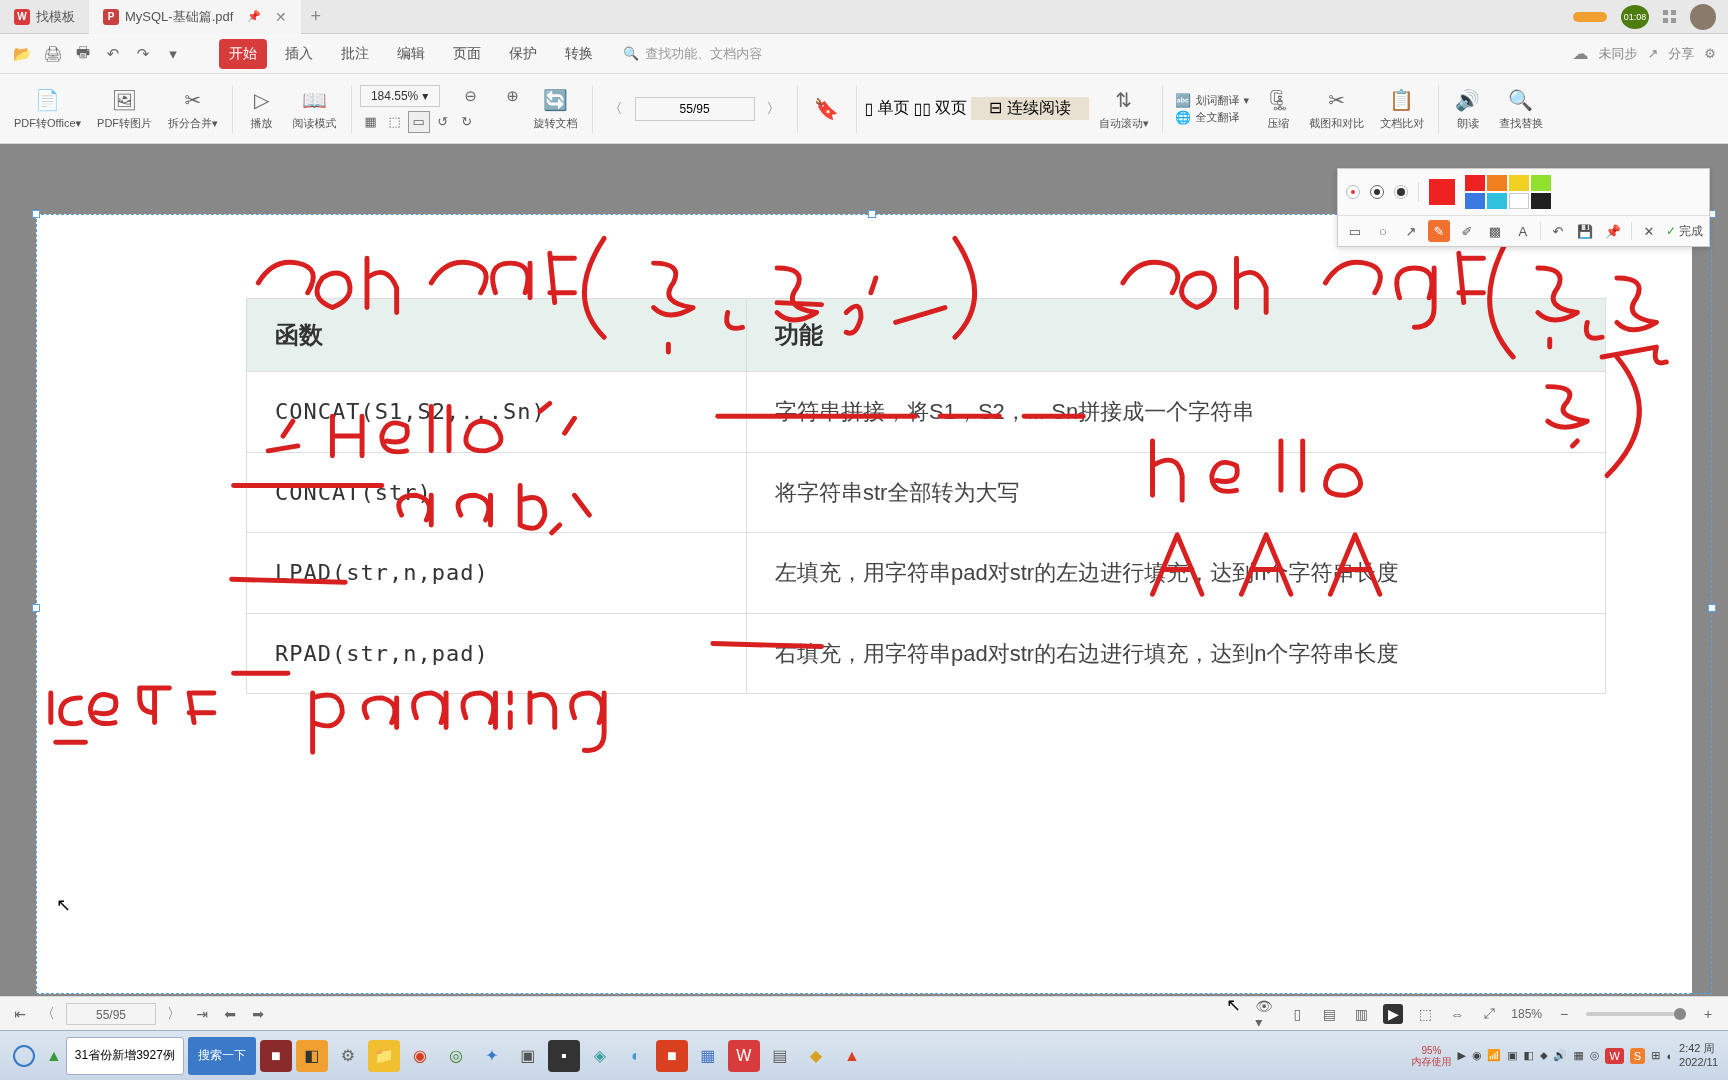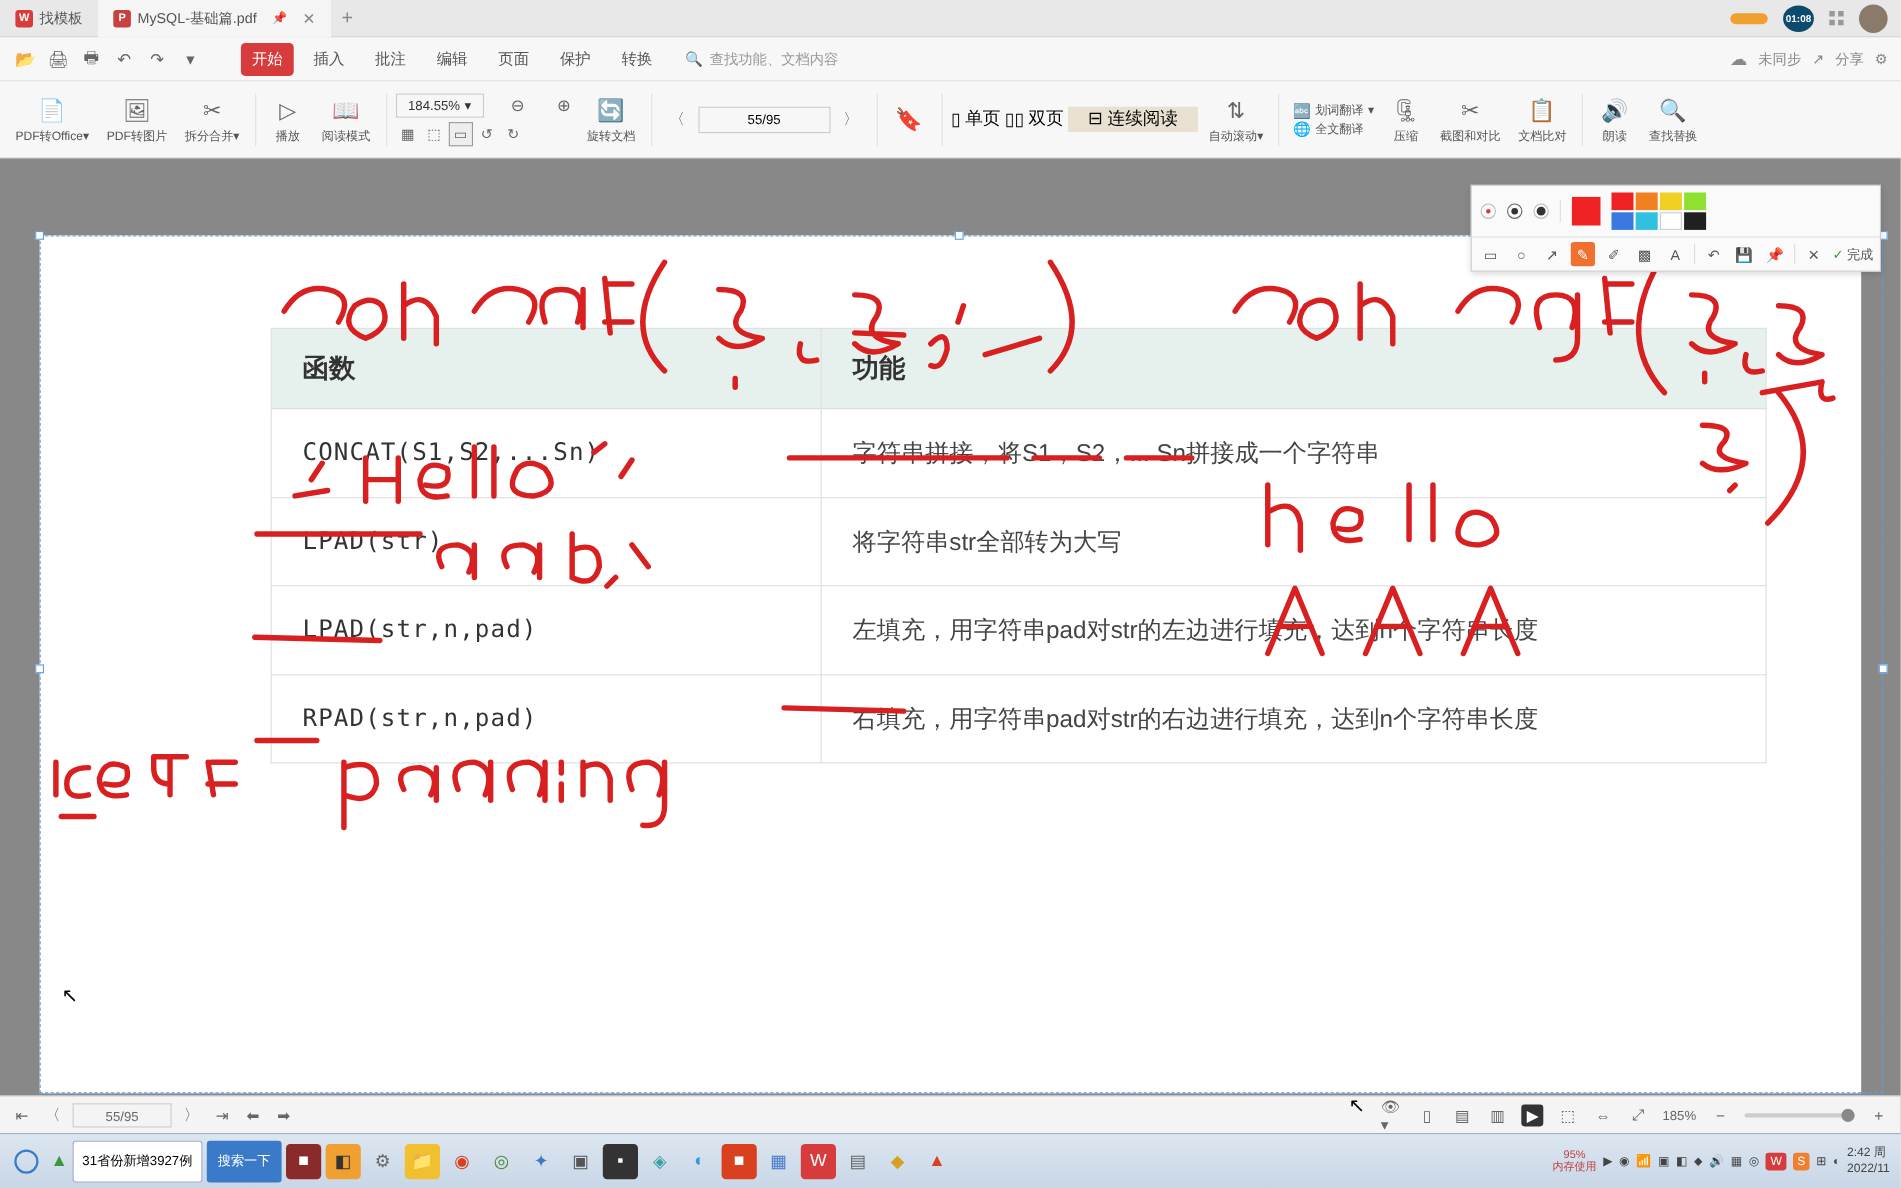--- a/index.html
+++ b/index.html
@@ -8,21 +8,21 @@
 
 .titlebar { height:34px; background:#e8e8e8; display:flex; align-items:center; border-bottom:1px solid #d0d0d0; }
 .tab { height:34px; display:flex; align-items:center; padding:0 14px; font-size:13px; color:#555; gap:6px; }
 .tab.active { background:#f5f5f5; }
 .tab-icon { width:16px; height:16px; background:#d83b3b; border-radius:3px; display:flex; align-items:center; justify-content:center; color:#fff; font-size:10px; font-weight:bold; }
 .tab-close { color:#888; font-size:14px; margin-left:8px; }
 .tab-pin { color:#aaa; font-size:11px; margin-left:8px; }
 .tab-plus { width:30px; text-align:center; color:#888; font-size:18px; }
 .titlebar-right { margin-left:auto; display:flex; align-items:center; gap:14px; padding-right:12px; }
 .wifi-ind { width:34px; height:10px; background:#f0a030; border-radius:5px; }
-.clock-blue { width:28px; height:24px; background:#0c4a6e; border-radius:50%; display:flex; align-items:center; justify-content:center; color:#fff; font-size:9px;font-weight:bold; }
+.clock-blue { width:28px; height:24px; background:#4d7c0f; border-radius:50%; display:flex; align-items:center; justify-content:center; color:#fff; font-size:9px; }
 .grid-dots { display:grid; grid-template-columns:repeat(2,5px); gap:3px; }
 .grid-dots span { width:5px; height:5px; background:#999; }
 .avatar { width:26px; height:26px; border-radius:50%; background:#8a7a6a; }
 
 
 .menubar { height:40px; background:#f7f7f7; display:flex; align-items:center; padding:0 12px; gap:8px; border-bottom:1px solid #e0e0e0; }
 .mb-icon { width:22px; height:22px; display:flex; align-items:center; justify-content:center; color:#666; font-size:15px; }
 .mb-tab { padding:6px 10px; font-size:14px; color:#555; border-radius:4px; }
 .mb-tab.active { background:#d83b3b; color:#fff;margin-left:27px; }
 .mb-search { display:flex; align-items:center; gap:6px; color:#999; font-size:13px; margin-left:12px; }
@@ -262,21 +262,21 @@
       <tbody>
           <tr>
         <th class="c1">函数</th>
         <th>功能</th>
       </tr>
       <tr>
             <td class="fn c1">CONCAT(S1,S2,...Sn)</td>
             <td>字符串拼接，将S1，S2，... Sn拼接成一个字符串</td>
           </tr>
       <tr>
-            <td class="fn c1">LPAD(str)</td>
+            <td class="fn c1">CONCAT(str)</td>
             <td>将字符串str全部转为大写</td>
           </tr>
       <tr>
             <td class="fn c1">LPAD(str,n,pad)</td>
             <td>左填充，用字符串pad对str的左边进行填充，达到n个字符串长度</td>
           </tr>
       <tr>
             <td class="fn c1">RPAD(str,n,pad)</td>
             <td>右填充，用字符串pad对str的右边进行填充，达到n个字符串长度</td>
           </tr>

